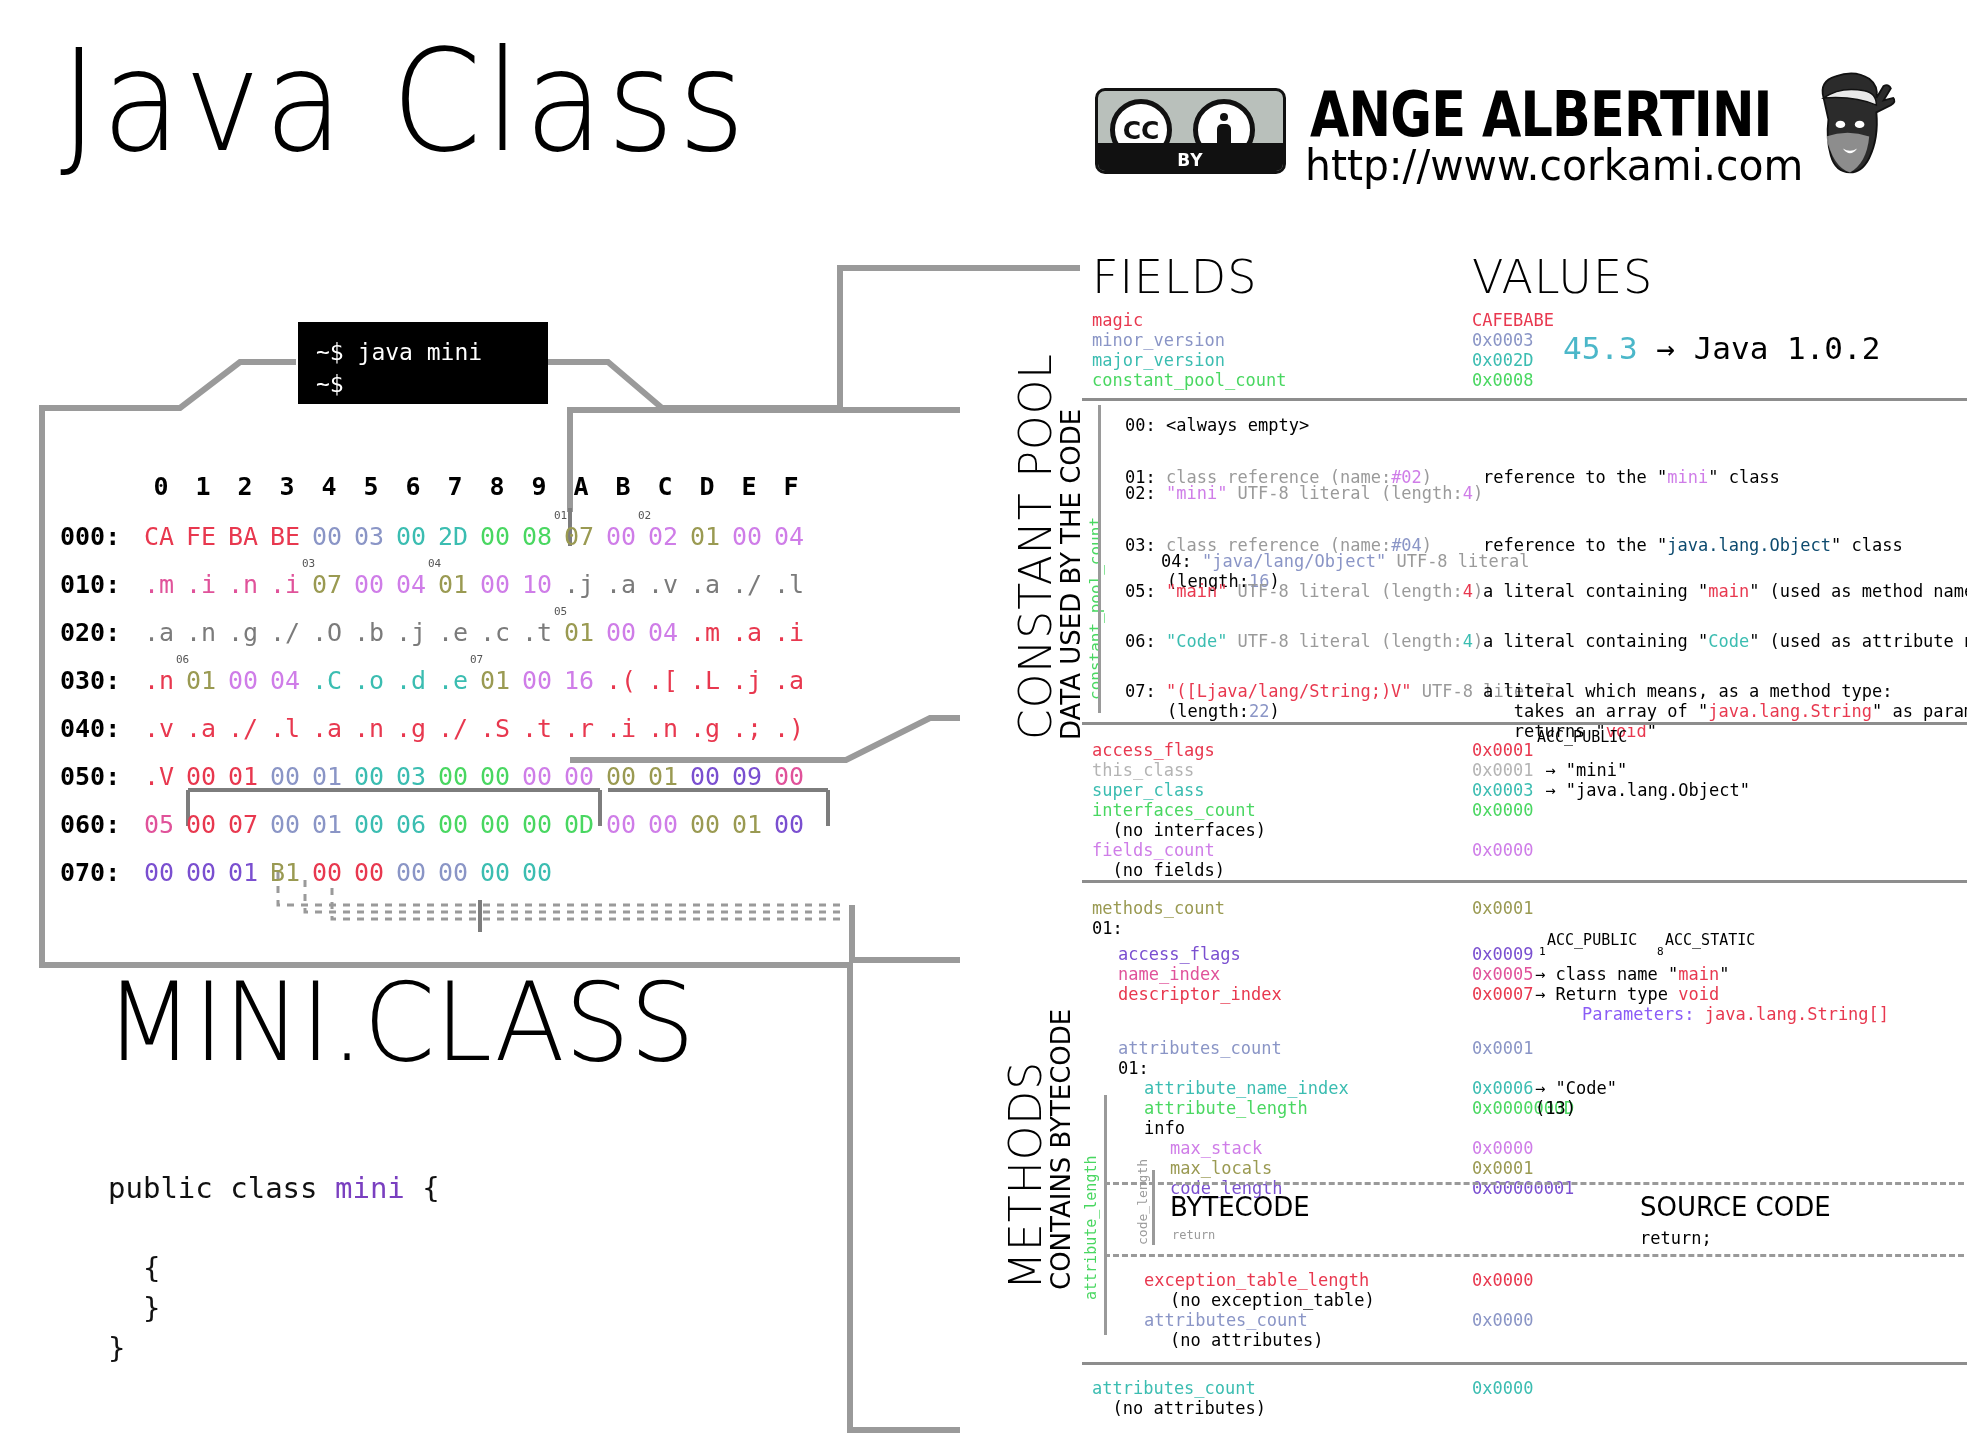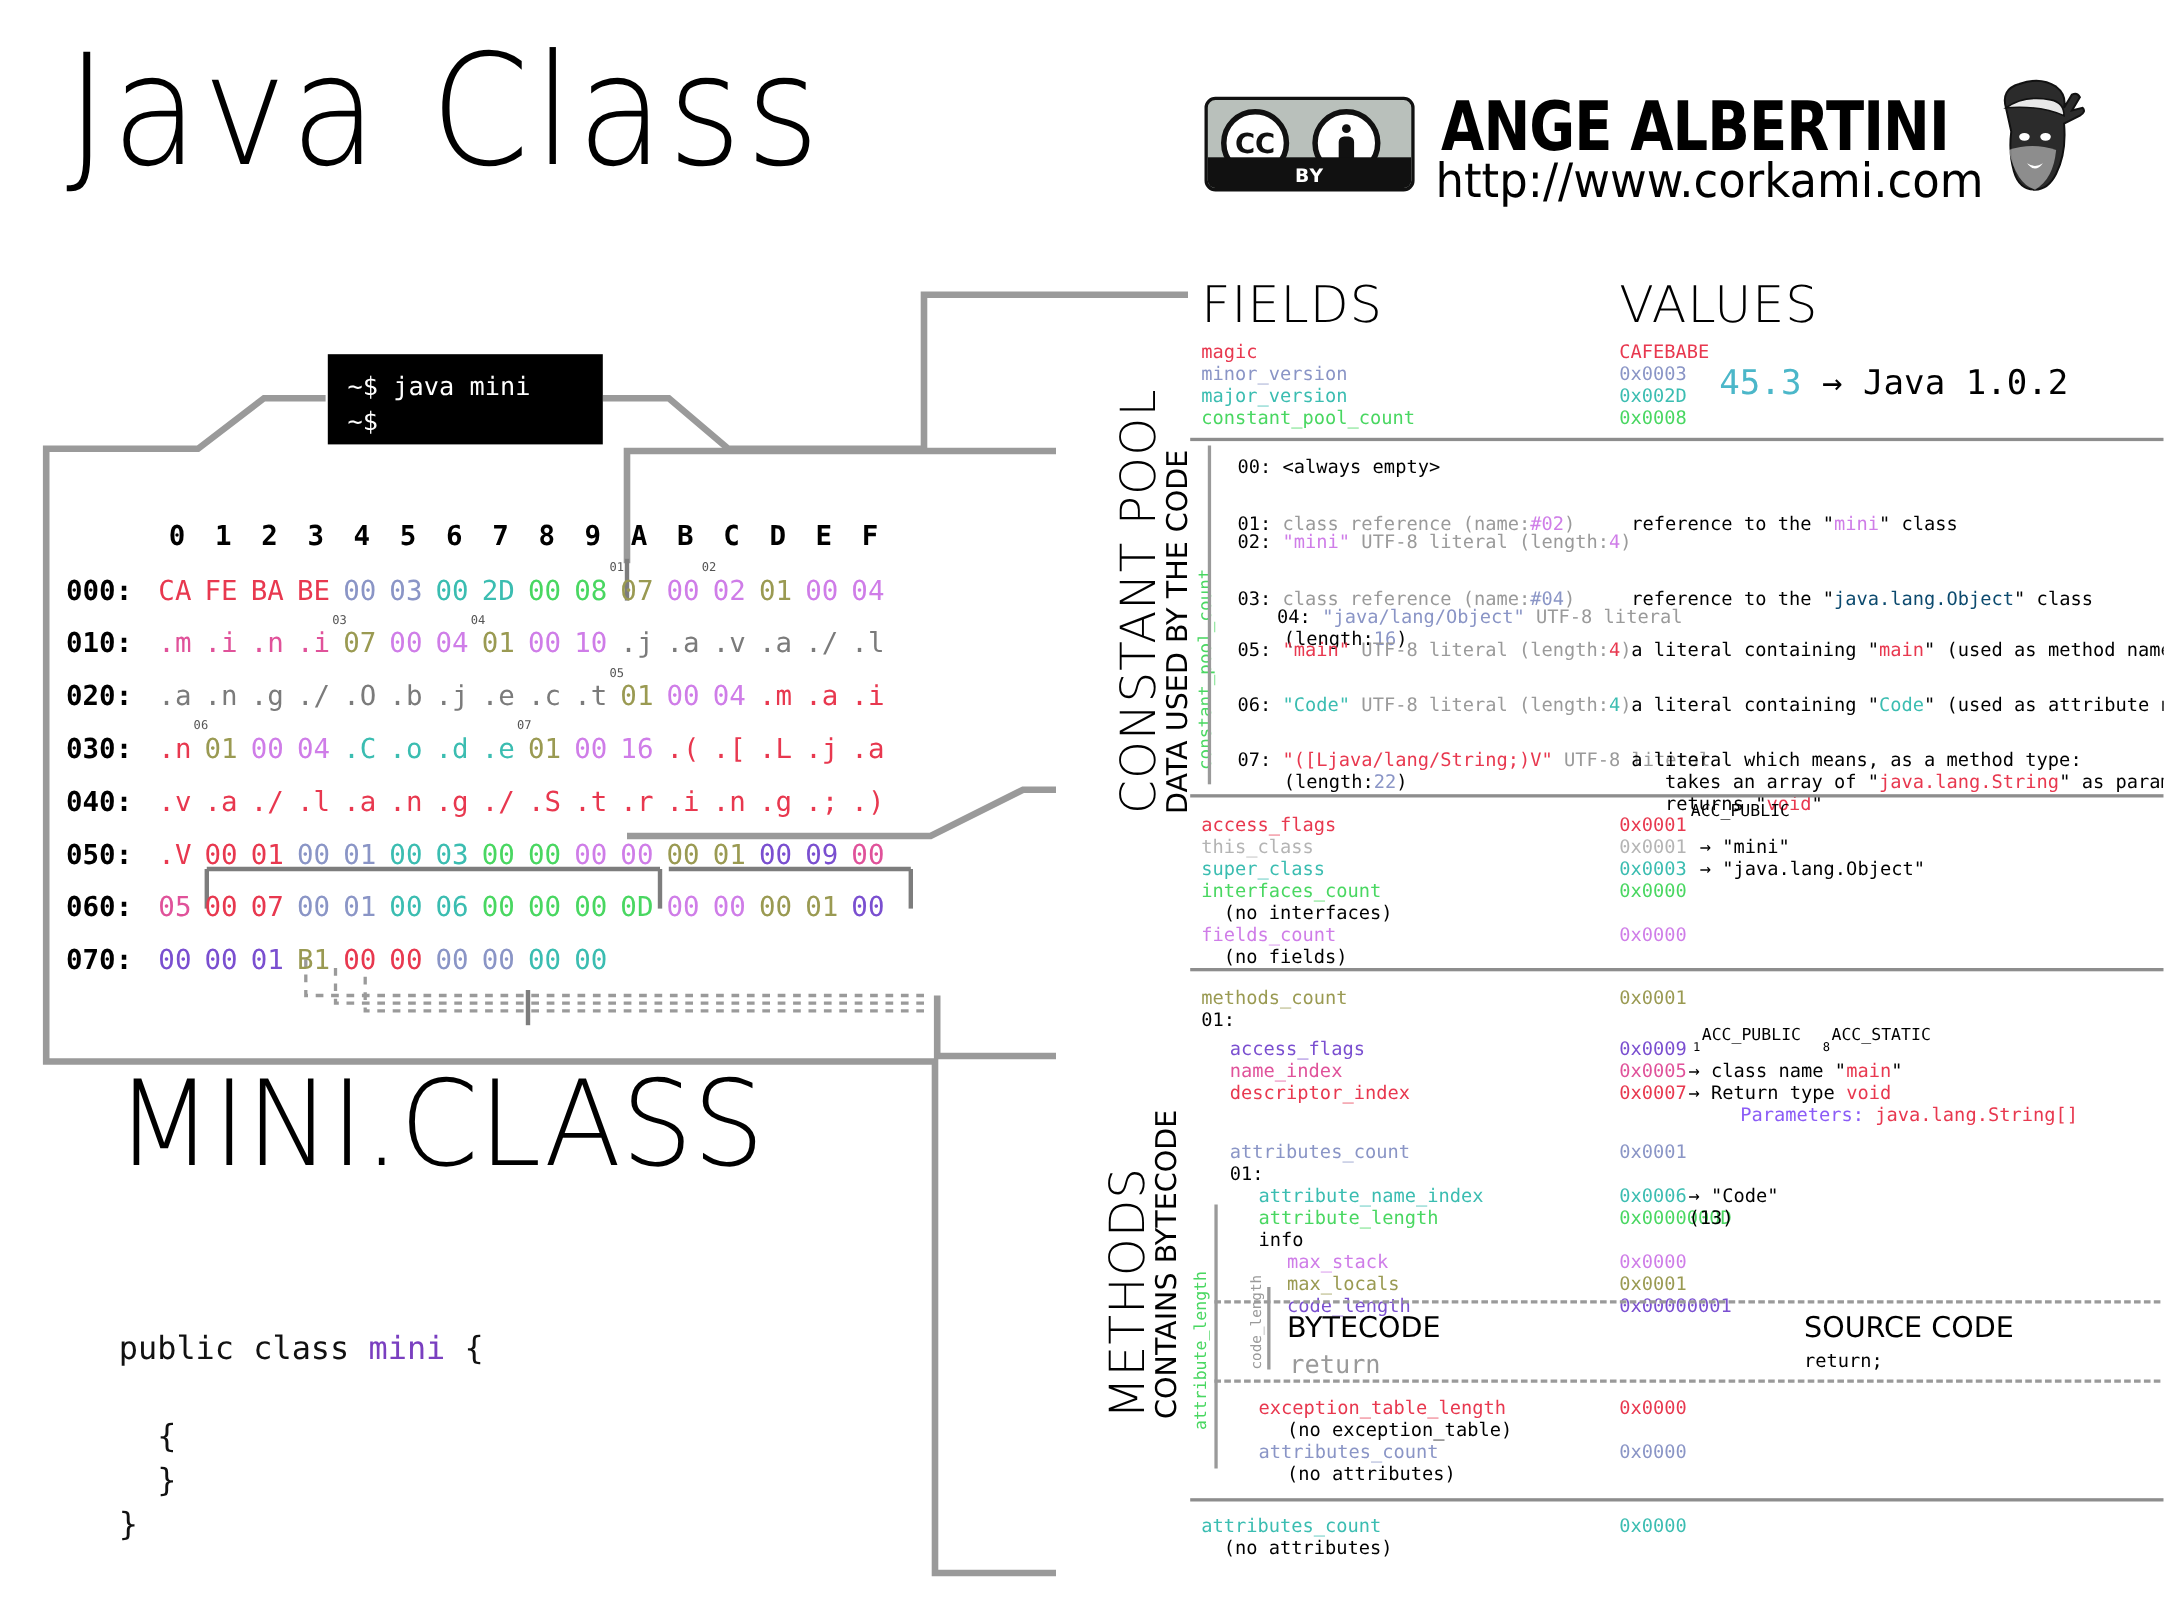--- a/index.html
+++ b/index.html
@@ -53,21 +53,21 @@
 
   
   .cR{color:#e8384f;} .cB{color:#8a95c6;} .cT{color:#3bbdb1;} .cG{color:#49d761;}
   .cP{color:#cf7de8;} .cO{color:#9a9a52;} .cV{color:#7a4fd0;} .cM{color:#e0529a;}
   .cGr{color:#7b7b7b;} .cDred{color:#e8384f;}
 
   
   #miniclass{left:105px;top:960px;font-family:"DejaVu Sans",sans-serif;font-size:108px;
              color:#000;font-weight:300;transform:scaleX(.95);transform-origin:left top;white-space:nowrap;}
   #srccode{left:108px;top:1168px;font-family:"DejaVu Sans Mono",monospace;font-size:29px;
-           line-height:40px;color:#111;white-space:pre;margin-top:37px;}
+           line-height:40px;color:#111;white-space:pre;}
 
   
   .h1{font-family:"DejaVu Sans",sans-serif;font-size:46px;color:#000;font-weight:300;
       letter-spacing:1px;}
   .fl{font-size:17px;line-height:20px;white-space:pre;}
   .val{font-size:17px;line-height:20px;white-space:pre;}
 
   .sep{position:absolute;height:3px;background:#8d8d8d;}
   .vert{position:absolute;transform-origin:left top;white-space:nowrap;}
 
@@ -306,21 +306,21 @@
     </div>
     <div style="position: absolute; left: 0px; top: 280px; height: 20px; width: 880px;">
       <span class="fl" style="color: rgb(122, 79, 208); position: absolute; left: 78px; top: 0px;">code_length</span>
       <span class="val" style="color: rgb(122, 79, 208); position: absolute; left: 380px; top: 0px;">0x00000001</span>
     </div>
   </div>
 
 <div class="dashed" style="left:1104px;top:1182px;width:860px;"></div>
 <div class="abs" style="left:1170px;top:1192px;font-family:'DejaVu Sans',sans-serif;font-size:26px;">BYTECODE</div>
 <div class="abs" style="left:1640px;top:1192px;font-family:'DejaVu Sans',sans-serif;font-size:26px;">SOURCE CODE</div>
-<div class="abs" style="left:1172px;top:1228px;font-size:23px;color:#9a9a9a;">return</div>
+<div class="abs" style="left:1172px;top:1228px;font-size:12px;color:#9a9a9a;">return</div>
 <div class="abs" style="left:1640px;top:1228px;font-size:17px;color:#000;">return;</div>
 <div class="dashed" style="left:1104px;top:1254px;width:860px;"></div>
 
 <div class="abs" id="methodstail" style="left: 1092px; top: 1270px;">
     <div style="position: relative; height: 20px;">
       <span class="fl" style="color: rgb(232, 56, 79); position: absolute; left: 52px; top: 0px;">exception_table_length</span>
       <span class="val" style="color: rgb(232, 56, 79); position: absolute; left: 380px; top: 0px;">0x0000</span>
     </div>
     <div style="position: relative; height: 20px;">
       <span class="fl" style="color: rgb(0, 0, 0); position: absolute; left: 78px; top: 0px;">(no exception_table)</span>

